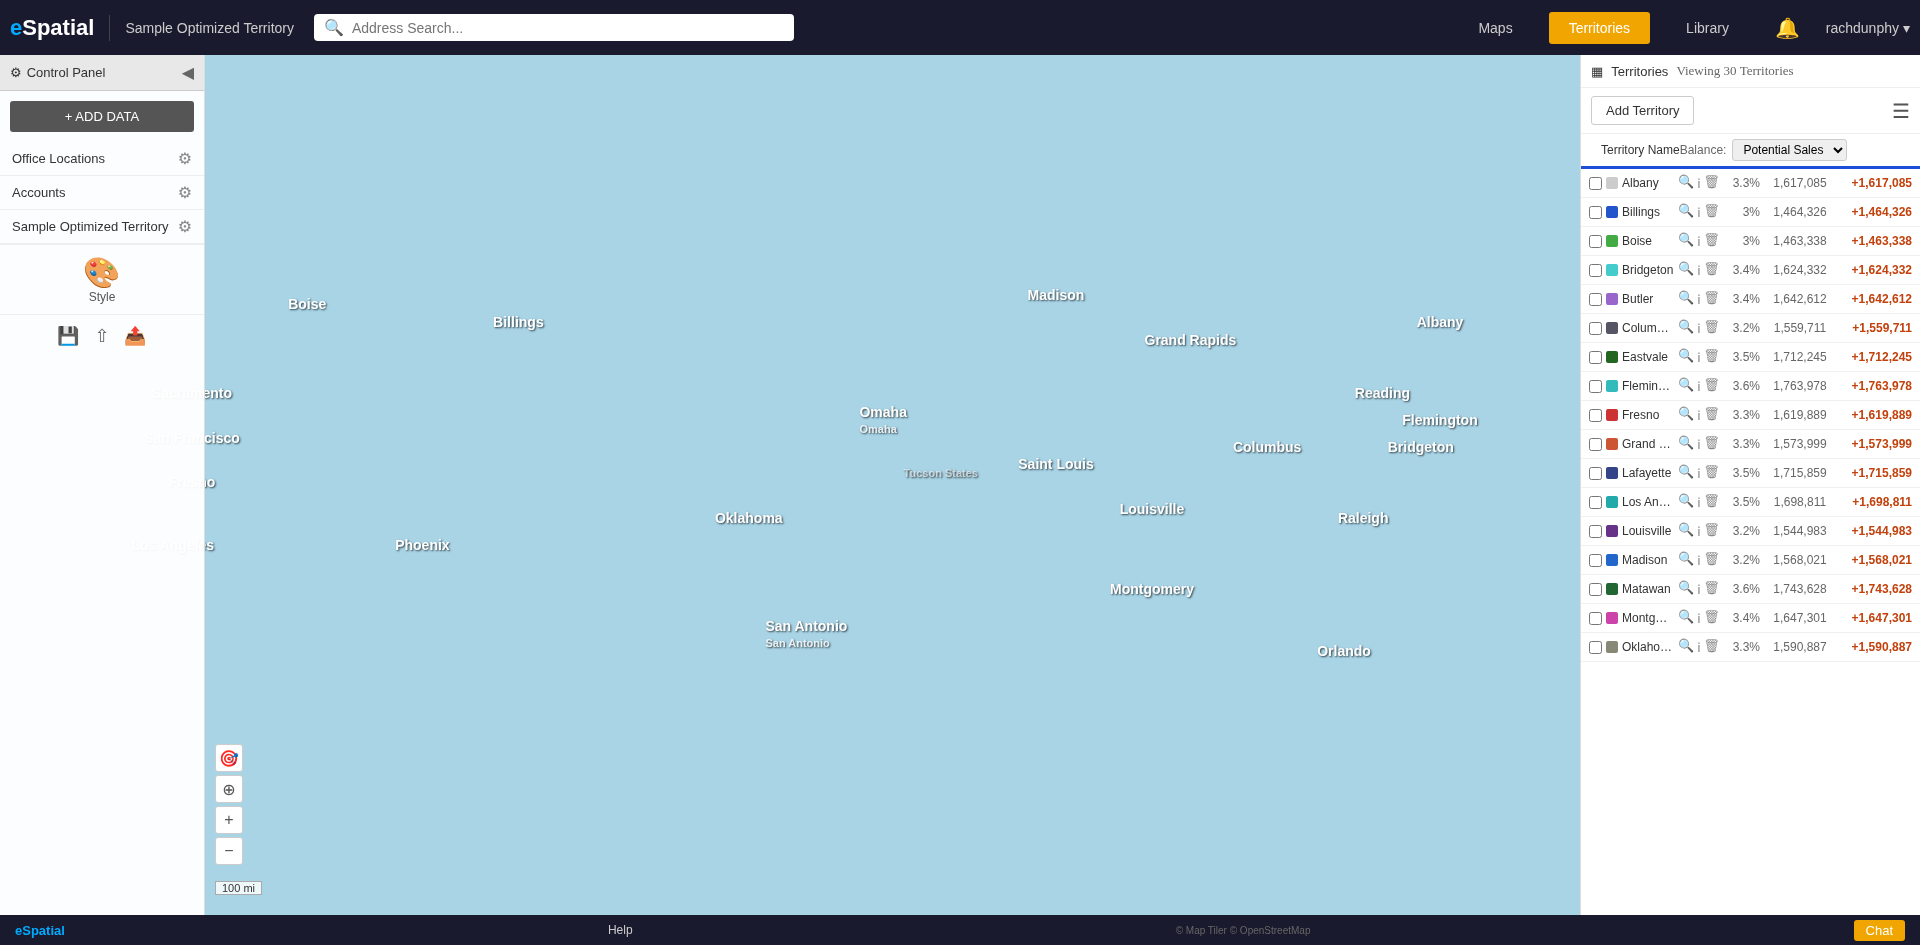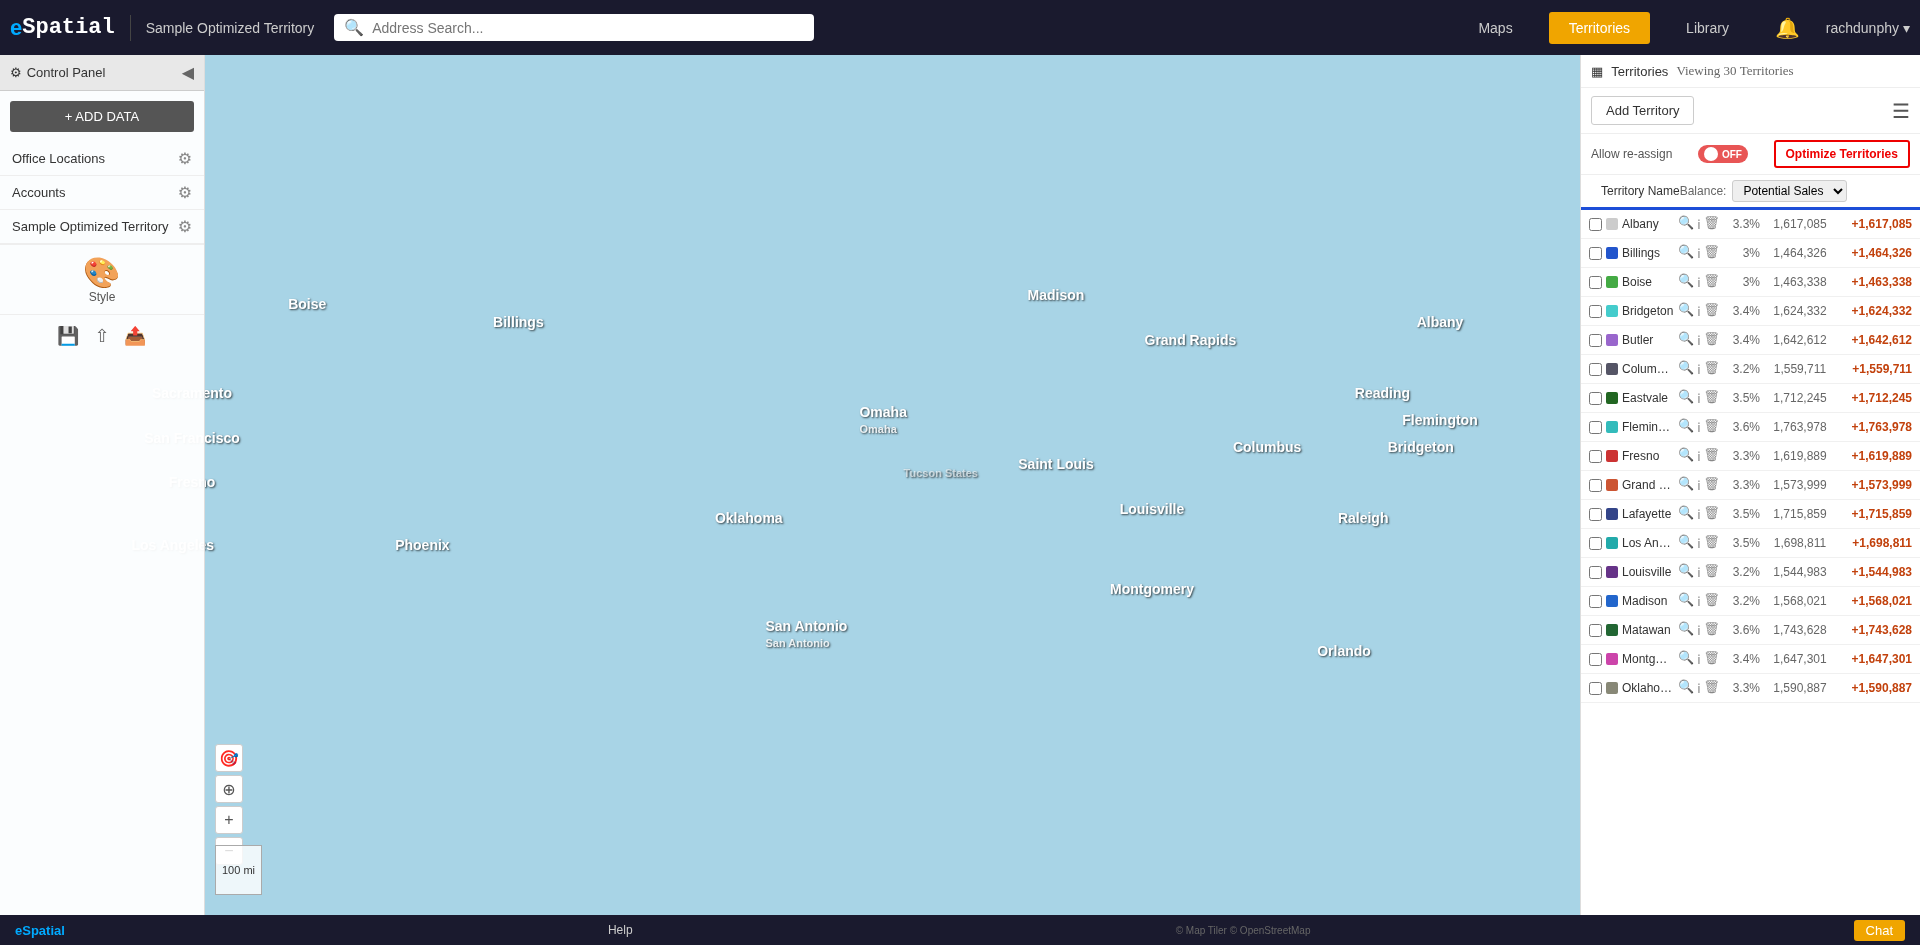--- a/index.html
+++ b/index.html
@@ -18,21 +18,21 @@
     #logo-area {
       display: flex;
       align-items: center;
       color: #00aaff;
       font-size: 22px;
       font-weight: bold;
       padding-right: 15px;
       border-right: 1px solid #444;
       margin-right: 15px;
     }
-    #logo-area span { color: #fff; font-family: Liberation Mono, monospace; }
+    #logo-area span { color: #fff; }
     #header-title {
       color: #ccc;
       font-size: 14px;
       margin-right: 20px;
       white-space: nowrap;
     }
     #address-search-bar {
       display: flex;
       align-items: center;
       background: #fff;
@@ -207,21 +207,21 @@
       align-items: center;
       justify-content: center;
       color: #555;
     }
     #scale-bar {
       position: absolute;
       bottom: 50px;
       left: 215px;
       z-index: 60;
       background: rgba(255,255,255,0.8);
-      padding: 18px 6px;
+      padding: 0 6px;
       font-size: 11px;
       color: #333;
       border: 1px solid #aaa;
     }
 
     
     #right-panel {
       width: 340px;
       background: #fff;
       border-left: 1px solid #ddd;
@@ -657,28 +657,20 @@
   <div id="right-panel">
     <div id="right-panel-top">
       <span>▦</span>
       <span>Territories</span>
       <span id="viewing-label">Viewing 30 Territories</span>
     </div>
     <div id="right-panel-actions">
       <button id="add-territory-btn">Add Territory</button>
       <button id="hamburger-btn">☰</button>
     </div>
-    <div id="right-panel-options">
-      <span id="allow-reassign-label">Allow re-assign</span>
-      <div id="toggle-switch">
-        <div id="toggle-circle"></div>
-        <span id="toggle-off-label">OFF</span>
-      </div>
-      <button id="optimize-btn">Optimize Territories</button>
-    </div>
     <div id="territory-list-header">
       <span>Territory Name</span>
       <div style="display:flex;align-items:center;gap:6px;">
         <span id="balance-label">Balance:</span>
         <select id="balance-select">
           <option>Potential Sales</option>
         </select>
       </div>
     </div>
     <div id="territory-list">

